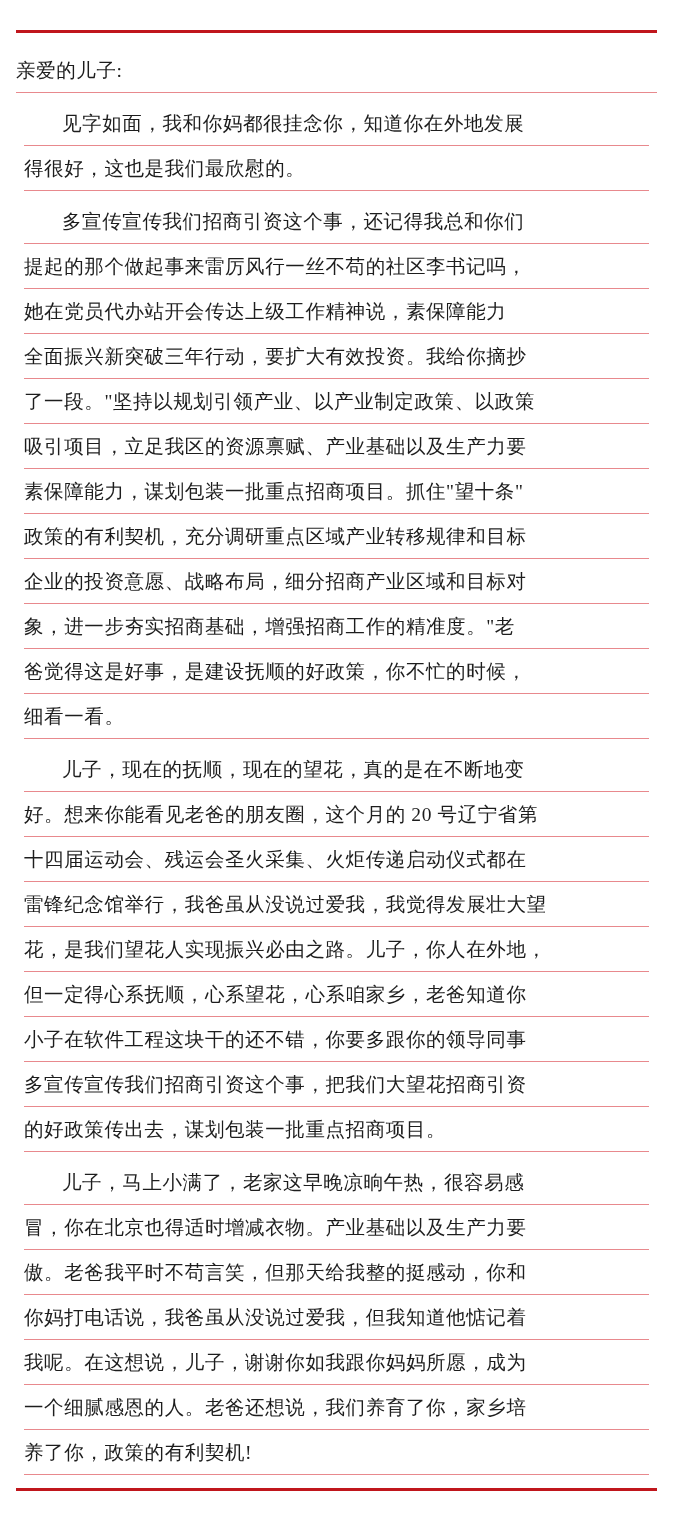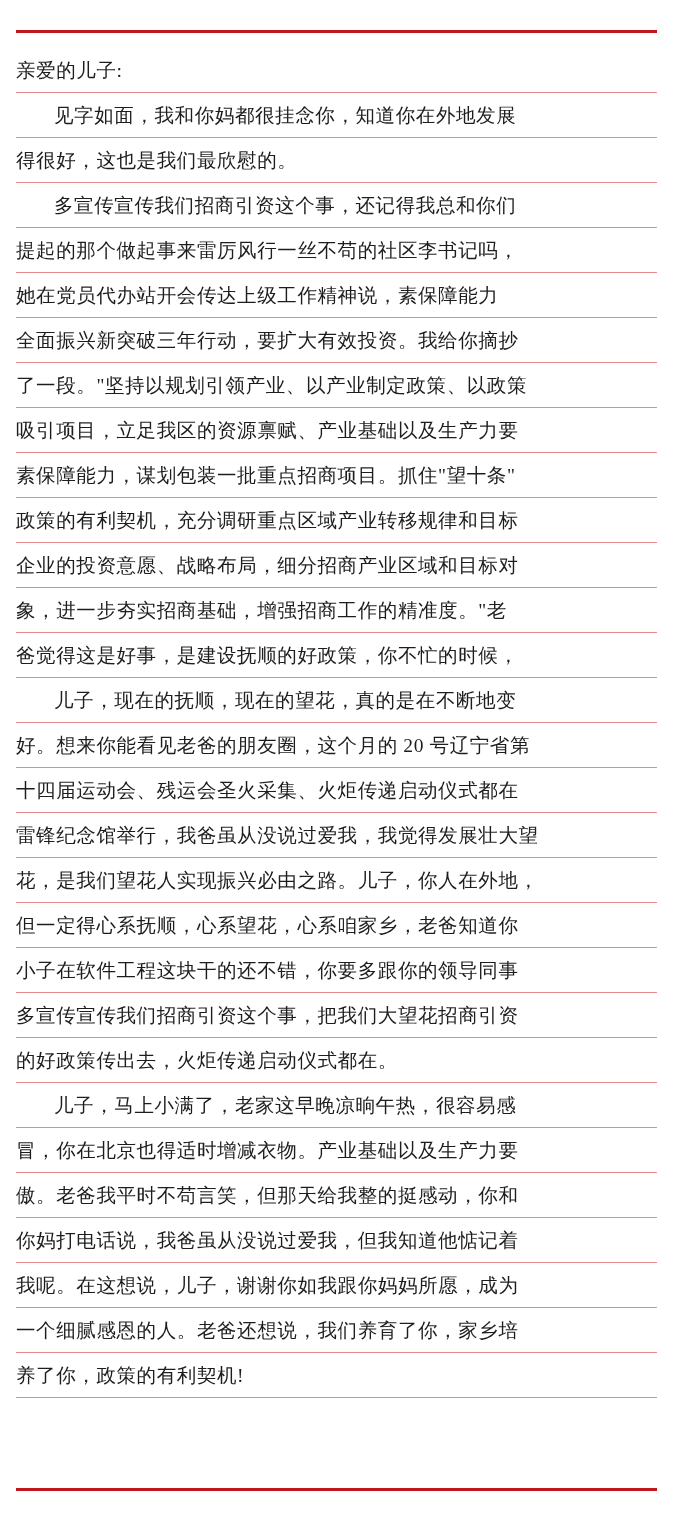--- a/index.html
+++ b/index.html
@@ -40,21 +40,21 @@
   }
   .letter {
     position: absolute;
     left: 16px;
     right: 16px;
     top: 48px;
     bottom: 48px;
   }
   
   .para {
-    margin: 0;
+    margin: 8px;
     padding: 0;
   }
   .para + .para {
     margin-top: 0;
   }
   .line {
     position: relative;
     height: 45px;
     line-height: 45px;
     font-size: 19.5px;
@@ -89,32 +89,33 @@
       <div class="line">提起的那个做起事来雷厉风行一丝不苟的社区李书记吗，</div>
       <div class="line">她在党员代办站开会传达上级工作精神说，素保障能力</div>
       <div class="line">全面振兴新突破三年行动，要扩大有效投资。我给你摘抄</div>
       <div class="line">了一段。"坚持以规划引领产业、以产业制定政策、以政策</div>
       <div class="line">吸引项目，立足我区的资源禀赋、产业基础以及生产力要</div>
       <div class="line">素保障能力，谋划包装一批重点招商项目。抓住"望十条"</div>
       <div class="line">政策的有利契机，充分调研重点区域产业转移规律和目标</div>
       <div class="line">企业的投资意愿、战略布局，细分招商产业区域和目标对</div>
       <div class="line">象，进一步夯实招商基础，增强招商工作的精准度。"老</div>
       <div class="line">爸觉得这是好事，是建设抚顺的好政策，你不忙的时候，</div>
+      <div class="line">细看一看。</div>
     </div>
 
     <div class="para">
       <div class="line indent">儿子，现在的抚顺，现在的望花，真的是在不断地变</div>
       <div class="line">好。想来你能看见老爸的朋友圈，这个月的 20 号辽宁省第</div>
       <div class="line">十四届运动会、残运会圣火采集、火炬传递启动仪式都在</div>
       <div class="line">雷锋纪念馆举行，我爸虽从没说过爱我，我觉得发展壮大望</div>
       <div class="line">花，是我们望花人实现振兴必由之路。儿子，你人在外地，</div>
       <div class="line">但一定得心系抚顺，心系望花，心系咱家乡，老爸知道你</div>
       <div class="line">小子在软件工程这块干的还不错，你要多跟你的领导同事</div>
       <div class="line">多宣传宣传我们招商引资这个事，把我们大望花招商引资</div>
-      <div class="line">的好政策传出去，火炬传递启动仪式都在。</div>
+      <div class="line">的好政策传出去，谋划包装一批重点招商项目。</div>
     </div>
 
     <div class="para">
       <div class="line indent">儿子，马上小满了，老家这早晚凉晌午热，很容易感</div>
       <div class="line">冒，你在北京也得适时增减衣物。产业基础以及生产力要</div>
       <div class="line">傲。老爸我平时不苟言笑，但那天给我整的挺感动，你和</div>
       <div class="line">你妈打电话说，我爸虽从没说过爱我，但我知道他惦记着</div>
       <div class="line">我呢。在这想说，儿子，谢谢你如我跟你妈妈所愿，成为</div>
       <div class="line">一个细腻感恩的人。老爸还想说，我们养育了你，家乡培</div>
       <div class="line">养了你，政策的有利契机!</div>

